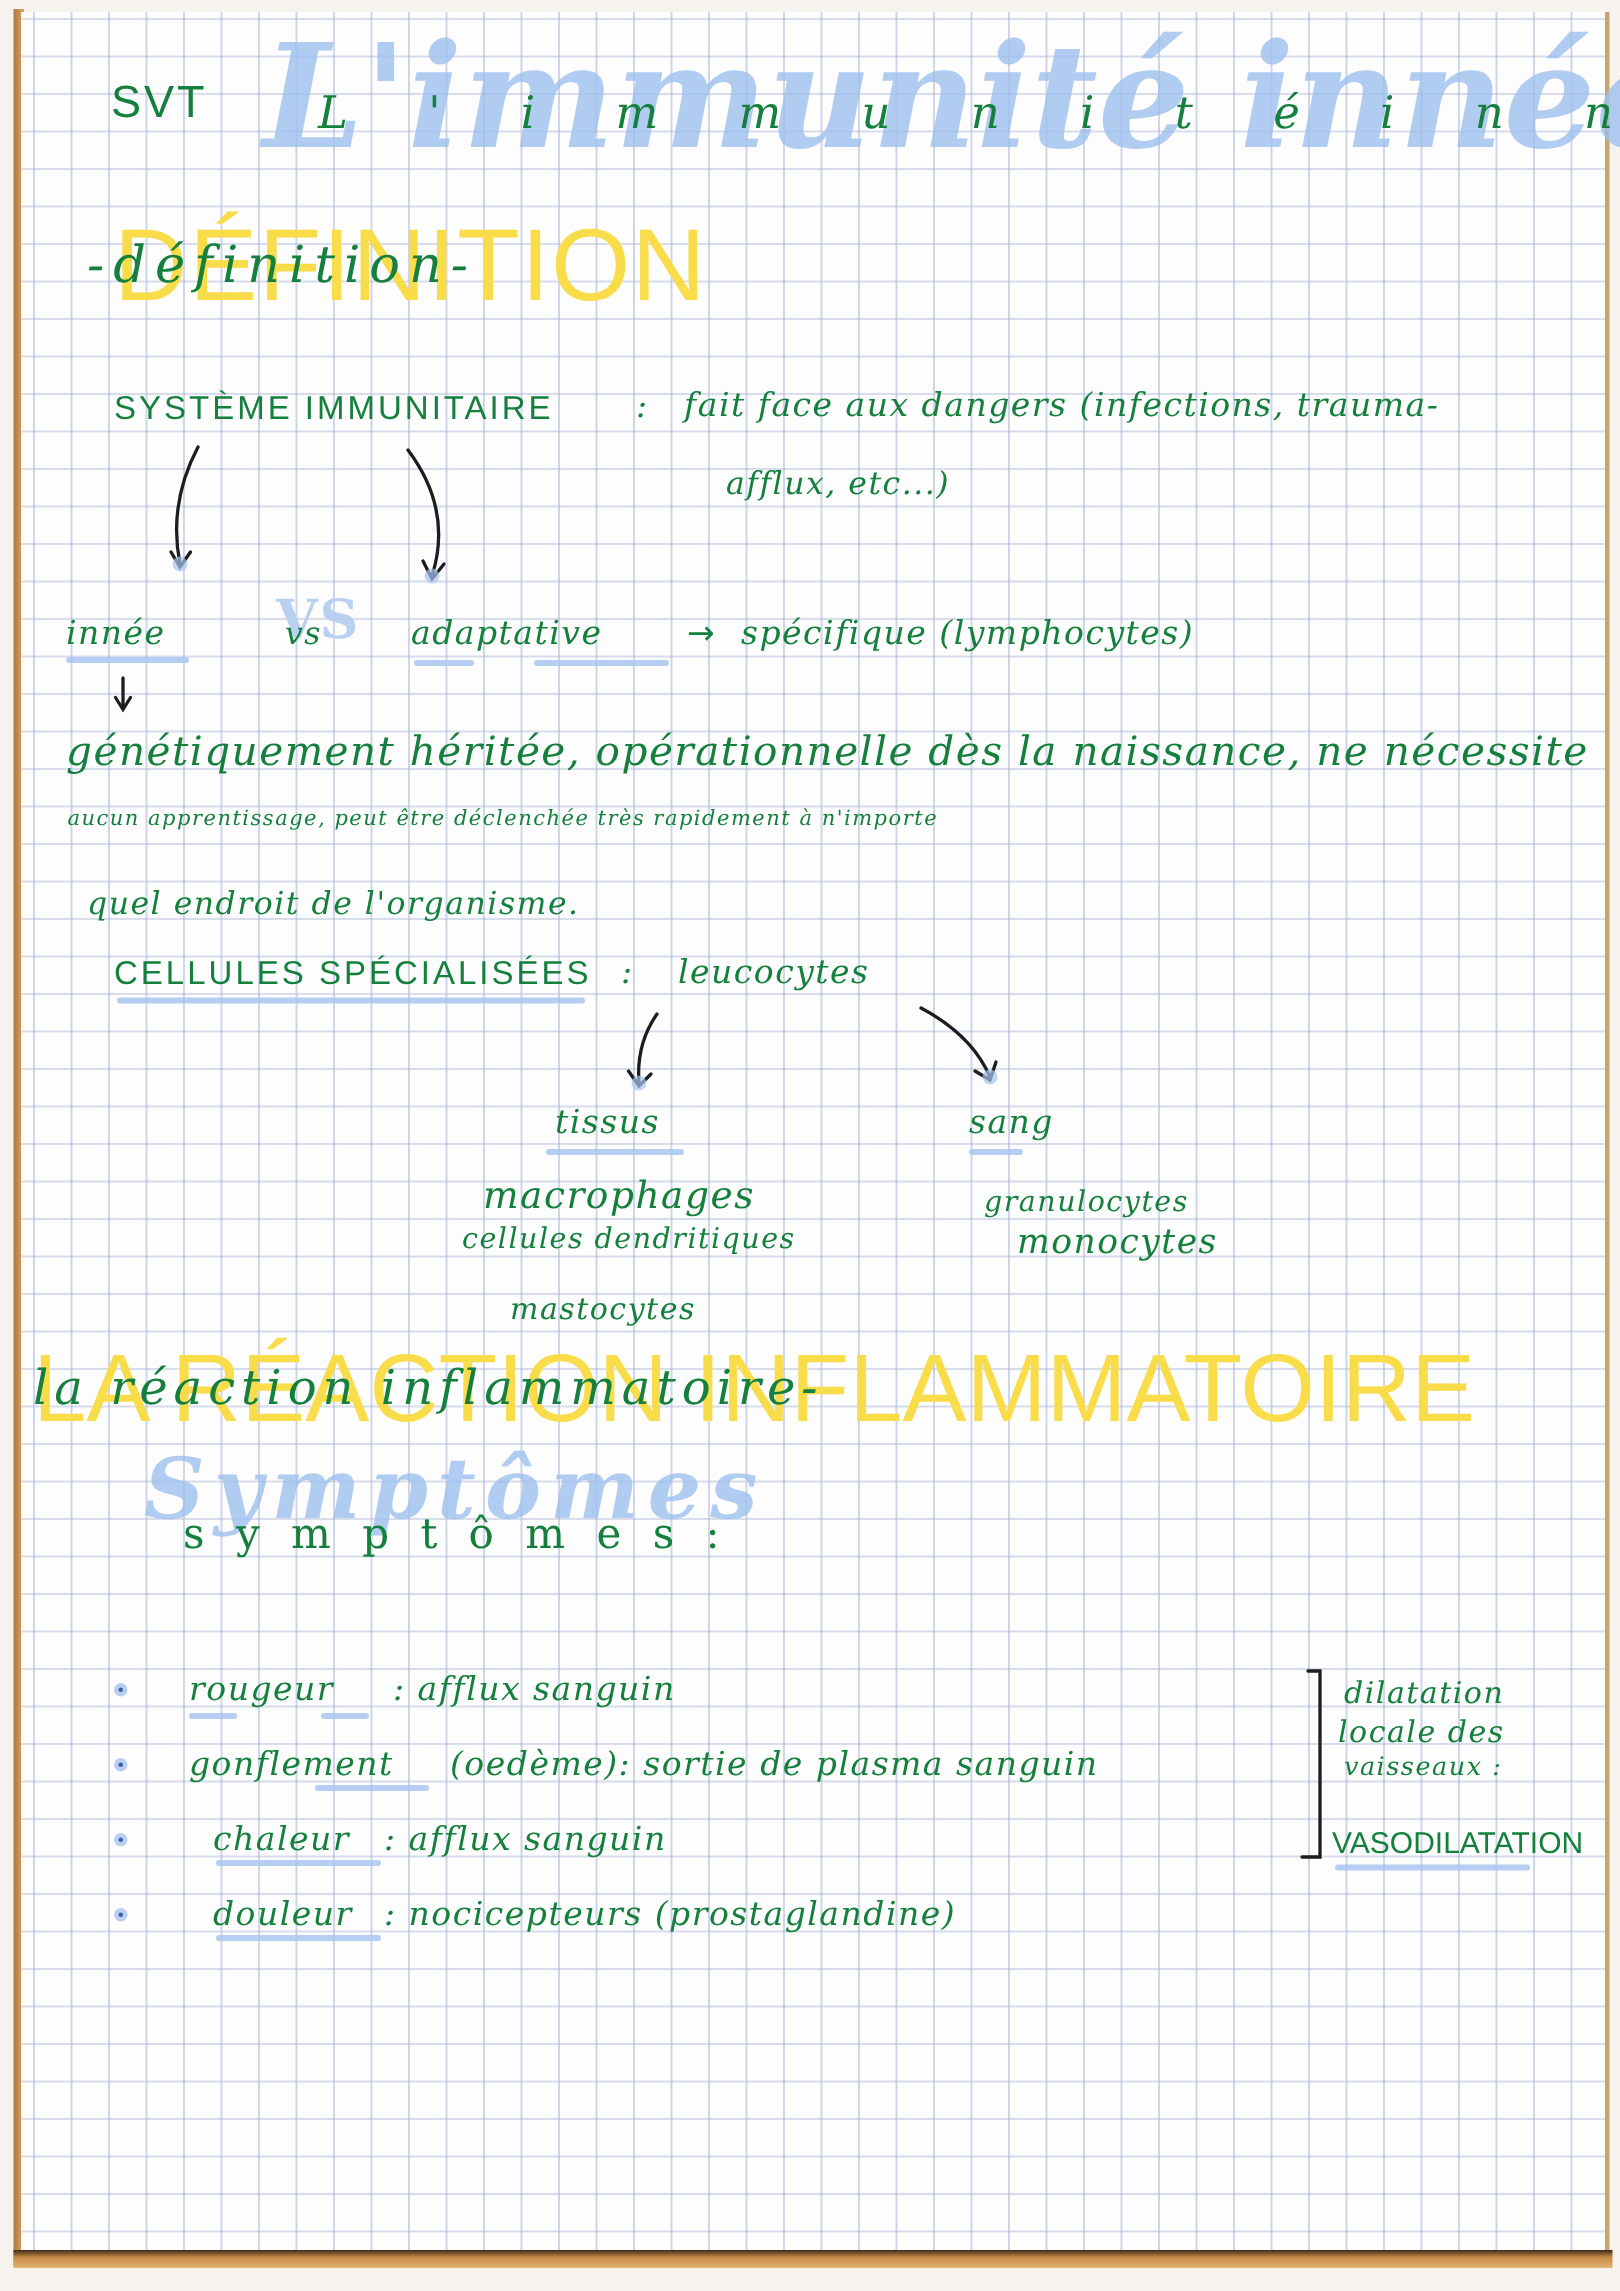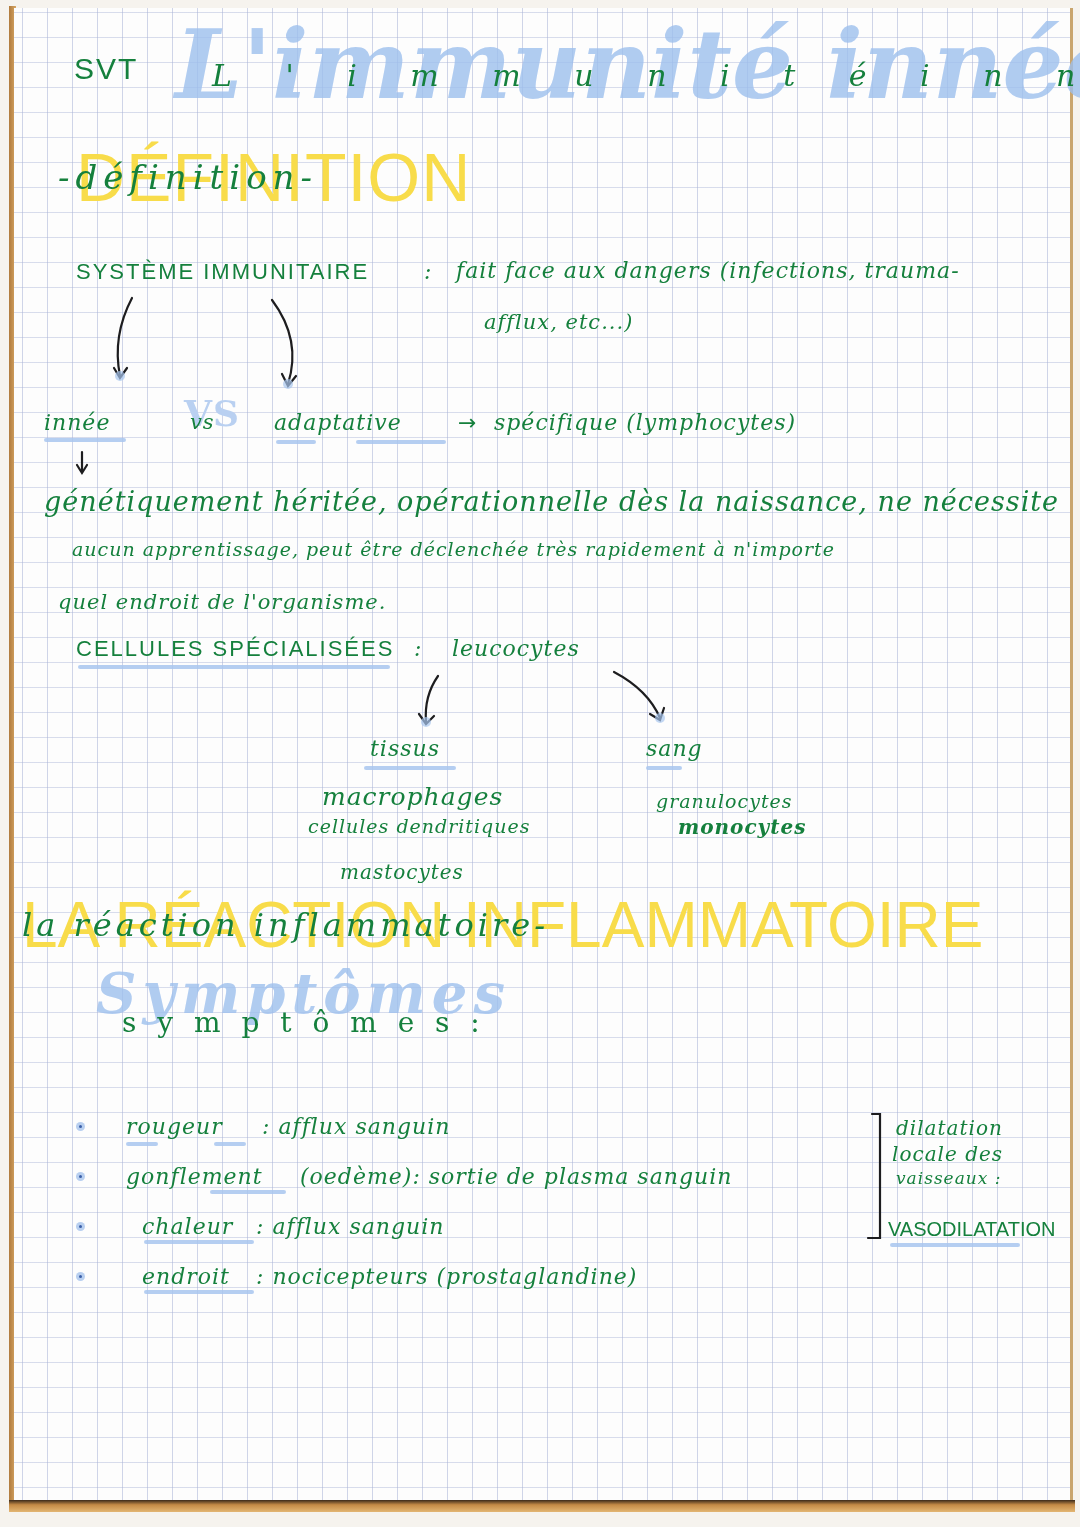--- a/index.html
+++ b/index.html
@@ -53,38 +53,38 @@
 <div class="ul" style="left:44px; top:438px; width:82px;"></div>
 <div class="t hand" style="left:44px; top:410px; font-size:22px;">innée</div>
 <div class="t hand" style="left:190px; top:410px; font-size:21px;">vs</div>
 <div class="ul" style="left:276px; top:440px; width:40px;"></div>
 <div class="ul" style="left:356px; top:440px; width:90px;"></div>
 <div class="t hand" style="left:274px; top:410px; font-size:22px;">adaptative</div>
 <div class="t" style="left:458px; top:410px; font-size:22px;">→</div>
 <div class="t hand" style="left:494px; top:410px; font-size:22px;">spécifique (lymphocytes)</div>
 
 <div class="t hand" style="left:44px; top:486px; font-size:27px;">génétiquement héritée, opérationnelle dès la naissance, ne nécessite</div>
-<div class="t hand" style="left:72px; top:538px; font-size:19px;">aucun apprentissage, peut être déclenchée très rapidement à n'importe</div>
+<div class="t hand" style="left:45px; top:538px; font-size:14px;">aucun apprentissage, peut être déclenchée très rapidement à n'importe</div>
 <div class="t hand" style="left:58px; top:590px; font-size:21px;">quel endroit de l'organisme.</div>
 
 <div class="ul" style="left:78px; top:665px; width:312px;"></div>
 <div class="t caps" style="left:76px; top:636px; font-size:22px;">CELLULES SPÉCIALISÉES</div>
 <div class="t hand" style="left:414px; top:636px; font-size:22px;">:</div>
 <div class="t hand" style="left:452px; top:636px; font-size:22px;">leucocytes</div>
 
 <div class="ul" style="left:364px; top:766px; width:92px;"></div>
 <div class="t hand" style="left:370px; top:736px; font-size:22px;">tissus</div>
 <div class="t hand" style="left:322px; top:782px; font-size:25px;">macrophages</div>
 <div class="t hand" style="left:308px; top:815px; font-size:19px;">cellules dendritiques</div>
 <div class="t hand" style="left:340px; top:840px; font-size:20px;margin-top:20px;">mastocytes</div>
 
 <div class="ul" style="left:646px; top:766px; width:36px;"></div>
 <div class="t hand" style="left:646px; top:736px; font-size:22px;">sang</div>
 <div class="t hand" style="left:656px; top:790px; font-size:19px;">granulocytes</div>
-<div class="t hand" style="left:678px; top:815px; font-size:20px;font-weight:bold;">monocytes</div>
+<div class="t hand" style="left:678px; top:815px; font-size:23px;">monocytes</div>
 
 <div class="hl-yellow" style="left:22px; top:888px; font-size:64px; letter-spacing:0px;">LA RÉACTION INFLAMMATOIRE</div>
 <div class="t hand" style="left:22px; top:906px; font-size:32px; letter-spacing:4px;">la réaction inflammatoire-</div>
 
 <div class="title-ghost" style="left:96px; top:960px; font-size:56px; letter-spacing:6px;">Symptômes</div>
 <div class="t hand" style="left:122px; top:1006px; font-size:28px; letter-spacing:6px; font-style:normal;">s y m p t ô m e s  :</div>
 
 <div class="bullet" style="left:76px; top:1122px;"></div>
 <div class="ul" style="left:126px; top:1142px; width:32px;"></div>
 <div class="ul" style="left:214px; top:1142px; width:32px;"></div>
@@ -96,21 +96,21 @@
 <div class="t hand" style="left:126px; top:1164px; font-size:22px;">gonflement</div>
 <div class="t hand" style="left:300px; top:1164px; font-size:22px;">(oedème): sortie de plasma sanguin</div>
 
 <div class="bullet" style="left:76px; top:1222px;"></div>
 <div class="ul" style="left:144px; top:1240px; width:110px;"></div>
 <div class="t hand" style="left:142px; top:1214px; font-size:22px;">chaleur</div>
 <div class="t hand" style="left:256px; top:1214px; font-size:22px;">: afflux sanguin</div>
 
 <div class="bullet" style="left:76px; top:1272px;"></div>
 <div class="ul" style="left:144px; top:1290px; width:110px;"></div>
-<div class="t hand" style="left:142px; top:1264px; font-size:22px;">endroit</div>
+<div class="t hand" style="left:142px; top:1264px; font-size:22px;">douleur</div>
 <div class="t hand" style="left:256px; top:1264px; font-size:22px;">: nocicepteurs (prostaglandine)</div>
 
 <div class="t hand" style="left:896px; top:1116px; font-size:20px;">dilatation</div>
 <div class="t hand" style="left:892px; top:1142px; font-size:20px;">locale des</div>
 <div class="t hand" style="left:896px; top:1168px; font-size:17px;">vaisseaux :</div>
 <div class="ul" style="left:890px; top:1243px; width:130px;"></div>
 <div class="t caps" style="left:888px; top:1218px; font-size:20px; letter-spacing:0px;">VASODILATATION</div>
 
 <svg class="arrows" width="1080" height="1527">
   <g fill="none" stroke="#1d1d1f" stroke-width="2.2" stroke-linecap="round">

